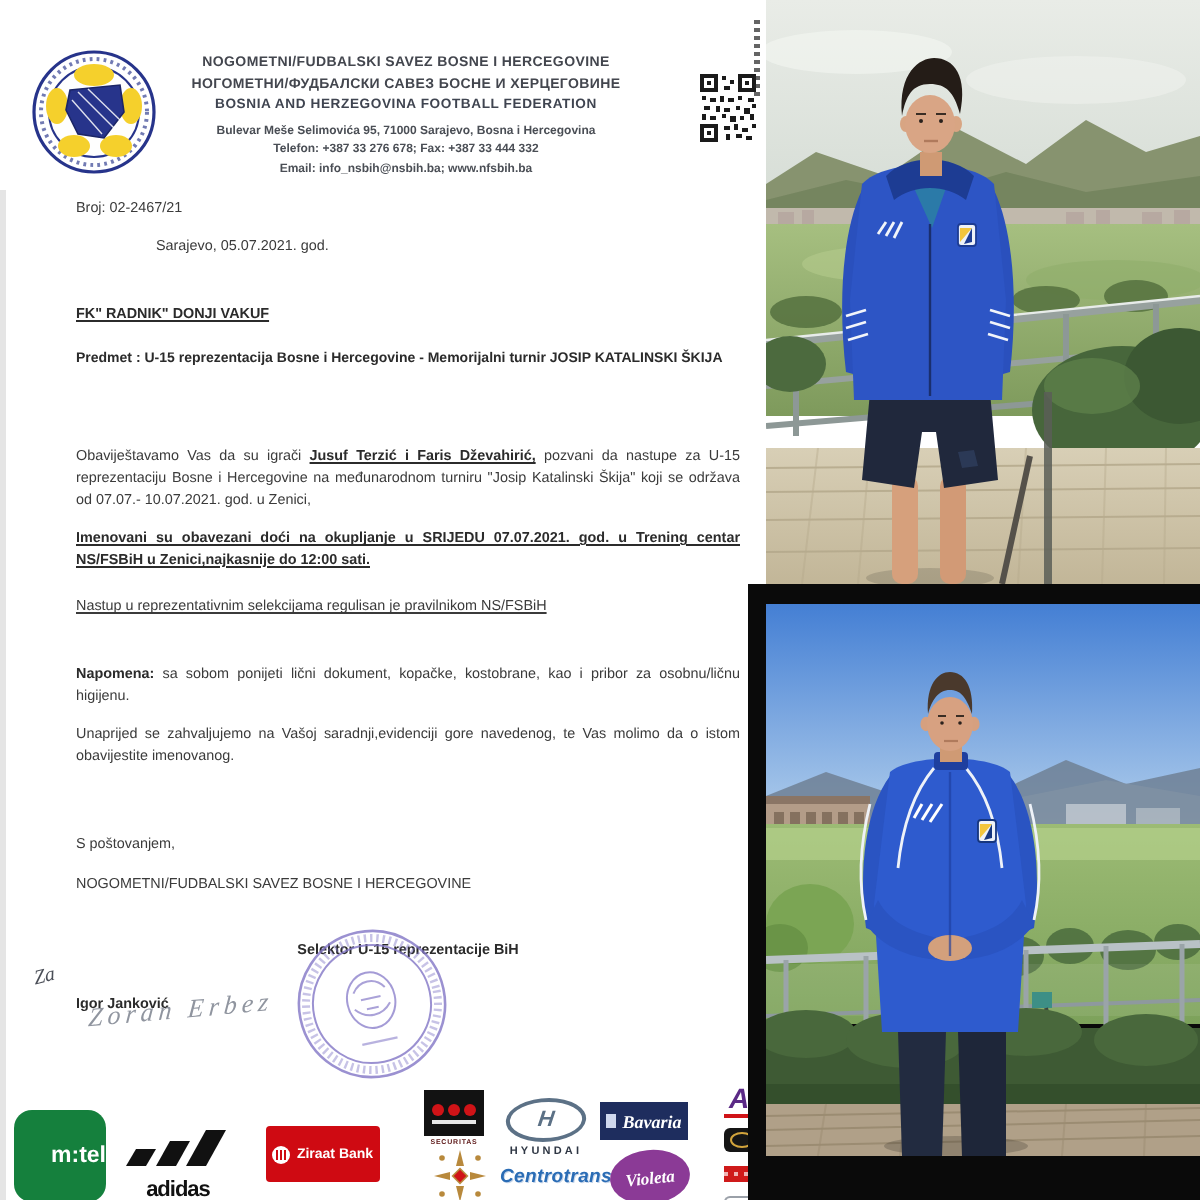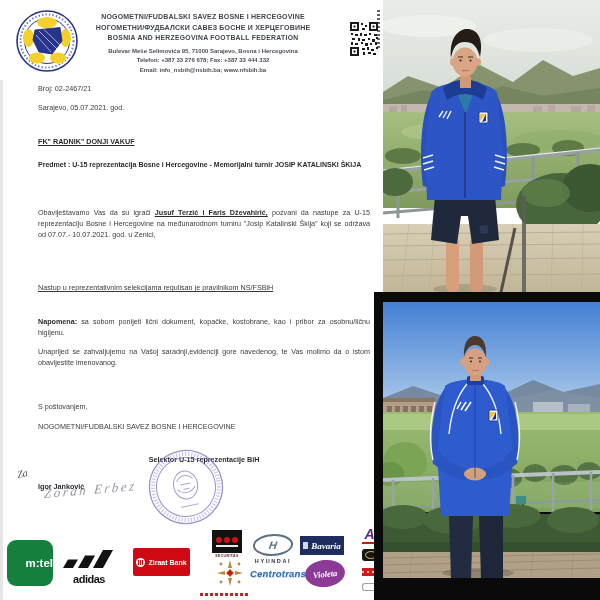--- a/index.html
+++ b/index.html
@@ -1,20 +1,20 @@
 <!DOCTYPE html>
 <html><head>
 <meta charset="utf-8">
 <style>
   html,body{margin:0;padding:0;background:#ffffff;}
   #stage{position:relative;width:600px;height:600px;background:#ffffff;overflow:hidden;
          font-family:"Liberation Sans",sans-serif;color:#3b3b3b;}
   .abs{position:absolute;}
   
-  #letter{position:absolute;left:0;top:0;width:378px;height:480px;background:#ffffff;z-index:1;}
+  #letter{position:absolute;left:0;top:15px;width:378px;height:480px;background:#ffffff;z-index:1;}
   .scan-edge{position:absolute;left:0;top:80px;width:3px;height:520px;background:#cfcfcf;opacity:.55;}
   .lh-text{position:absolute;left:92px;top:12px;width:222px;text-align:center;}
   .lh-line1{font-size:7px;font-weight:bold;color:#43464e;letter-spacing:.2px;line-height:1.5;}
   .lh-line3{font-size:6.8px;font-weight:bold;color:#3f4450;letter-spacing:.3px;line-height:1.5;}
   .lh-contact{font-size:6px;font-weight:bold;color:#4a4e55;line-height:1.55;margin-top:4px;}
   
   .b{font-size:7.2px;line-height:1.5;width:332px;position:absolute;left:38px;}
   .bold{font-weight:bold;color:#2b2b2b;}
   .ul{text-decoration:underline;}
   .just{text-align:justify;}
@@ -133,26 +133,27 @@
           <rect x="18" y="26" width="2" height="3"></rect>
           <rect x="22" y="28" width="3" height="2"></rect>
         <rect x="27" y="26" width="2" height="2"></rect>
           <rect x="14" y="31" width="2" height="3"></rect>
           <rect x="19" y="31" width="3" height="2"></rect>
         <rect x="24" y="32" width="3" height="2"></rect>
       </g>
     </svg>
 
     <div class="b" style="top:84px;">Broj: 02-2467/21</div>
-    <div class="b" style="top:103px;">Sarajevo, 05.07.2021. god.</div>
+    <div class="b" style="top:103px;margin-left:40px;">Sarajevo, 05.07.2021. god.</div>
     <div class="b bold ul nowrap" style="top:137px;">FK" RADNIK"  DONJI VAKUF</div>
     <div class="b nowrap" style="top:160px;font-size:7px;"><span class="bold">Predmet :</span><span class="bold"> U-15 reprezentacija  Bosne i Hercegovine - Memorijalni turnir JOSIP KATALINSKI ŠKIJA</span></div>
 
     <div class="b just" style="top:208px;"><span>Obaviještavamo Vas da su igrači </span><span class="bold ul">Jusuf Terzić i Faris Dževahirić,</span><span> pozvani da nastupe za U-15 reprezentaciju Bosne i Hercegovine na međunarodnom turniru "Josip Katalinski Škija" koji se održava od 07.07.- 10.07.2021. god. u Zenici,</span></div>
 
+    <div class="b just bold ul" style="top:249px;">Imenovani su obavezani doći na okupljanje u SRIJEDU 07.07.2021. god.  u  Trening centar NS/FSBiH u Zenici,najkasnije do 12:00 sati.</div>
     <div class="b ul" style="top:283px;">Nastup u reprezentativnim selekcijama regulisan je pravilnikom NS/FSBiH</div>
 
     <div class="b just" style="top:347px;">Unaprijed se zahvaljujemo na Vašoj saradnji,evidenciji gore navedenog, te Vas molimo da o istom obavijestite imenovanog.</div>
 
     <div class="b just" style="top:317px;"><span class="bold">Napomena:</span><span> sa  sobom ponijeti lični dokument, kopačke, kostobrane, kao i pribor za osobnu/ličnu higijenu.</span></div>
     <div class="b" style="top:402px;">S poštovanjem,</div>
     <div class="b" style="top:422px;">NOGOMETNI/FUDBALSKI SAVEZ BOSNE I HERCEGOVINE</div>
 
     <div class="b bold" style="top:455px;text-align:center;">Selektor U-15 reprezentacije BiH</div>
     <div class="b bold" style="top:474px;left:38px;margin-top:8px;">Igor Janković</div>

